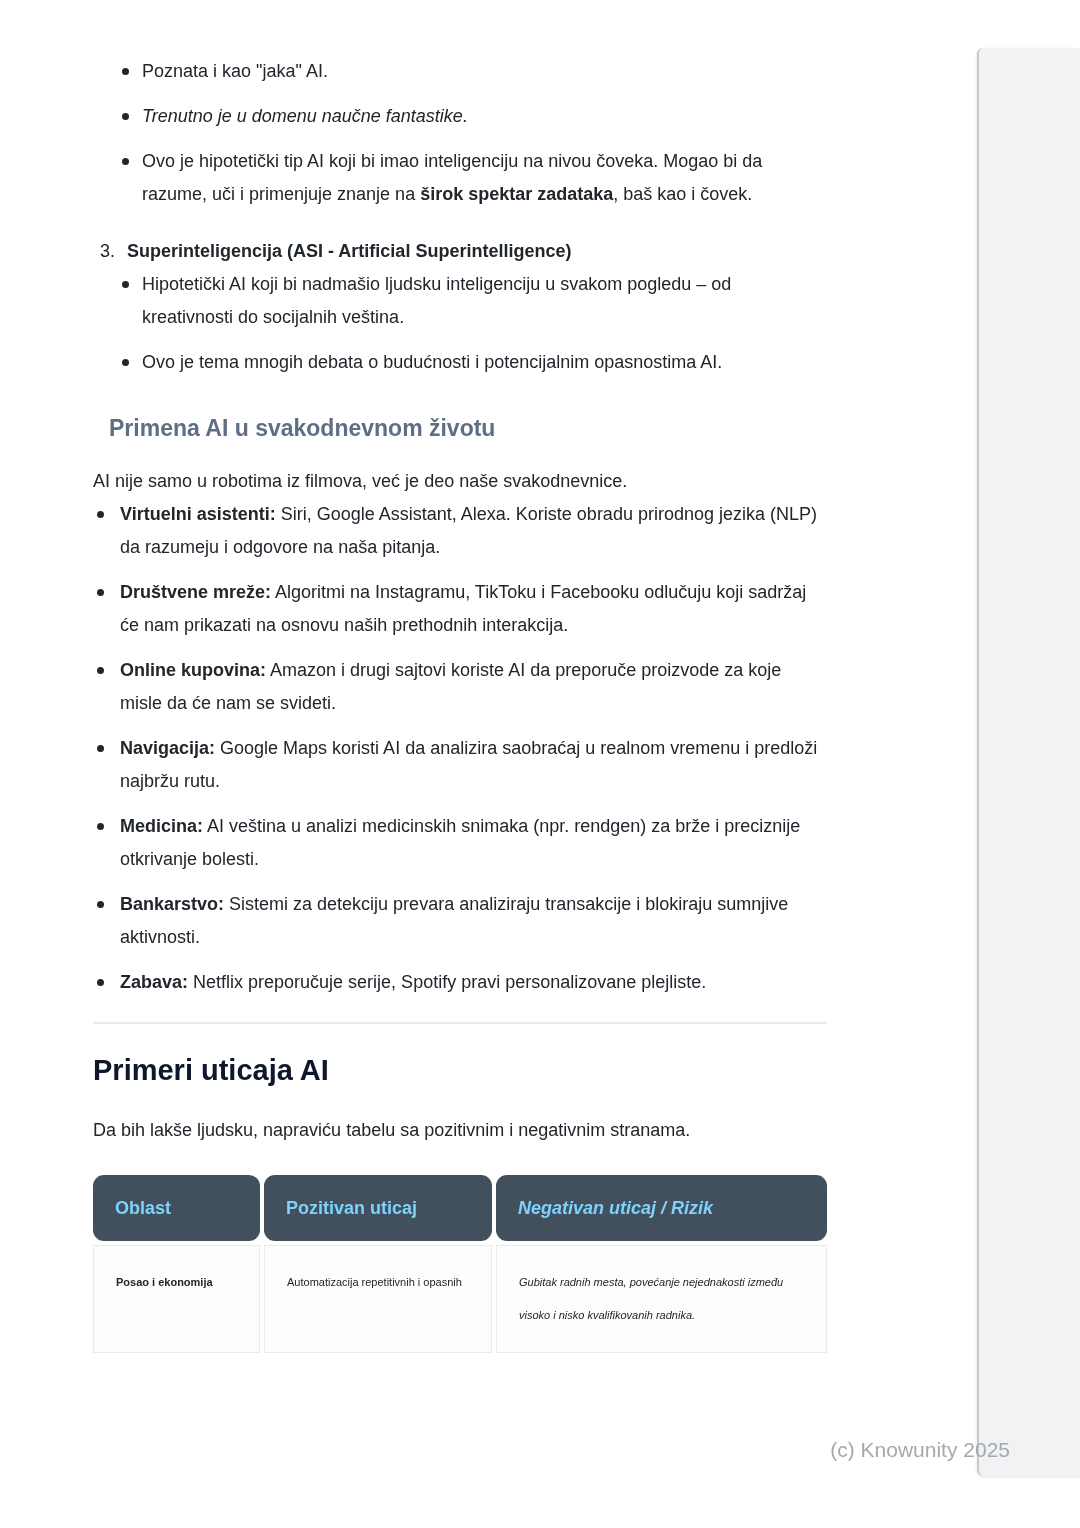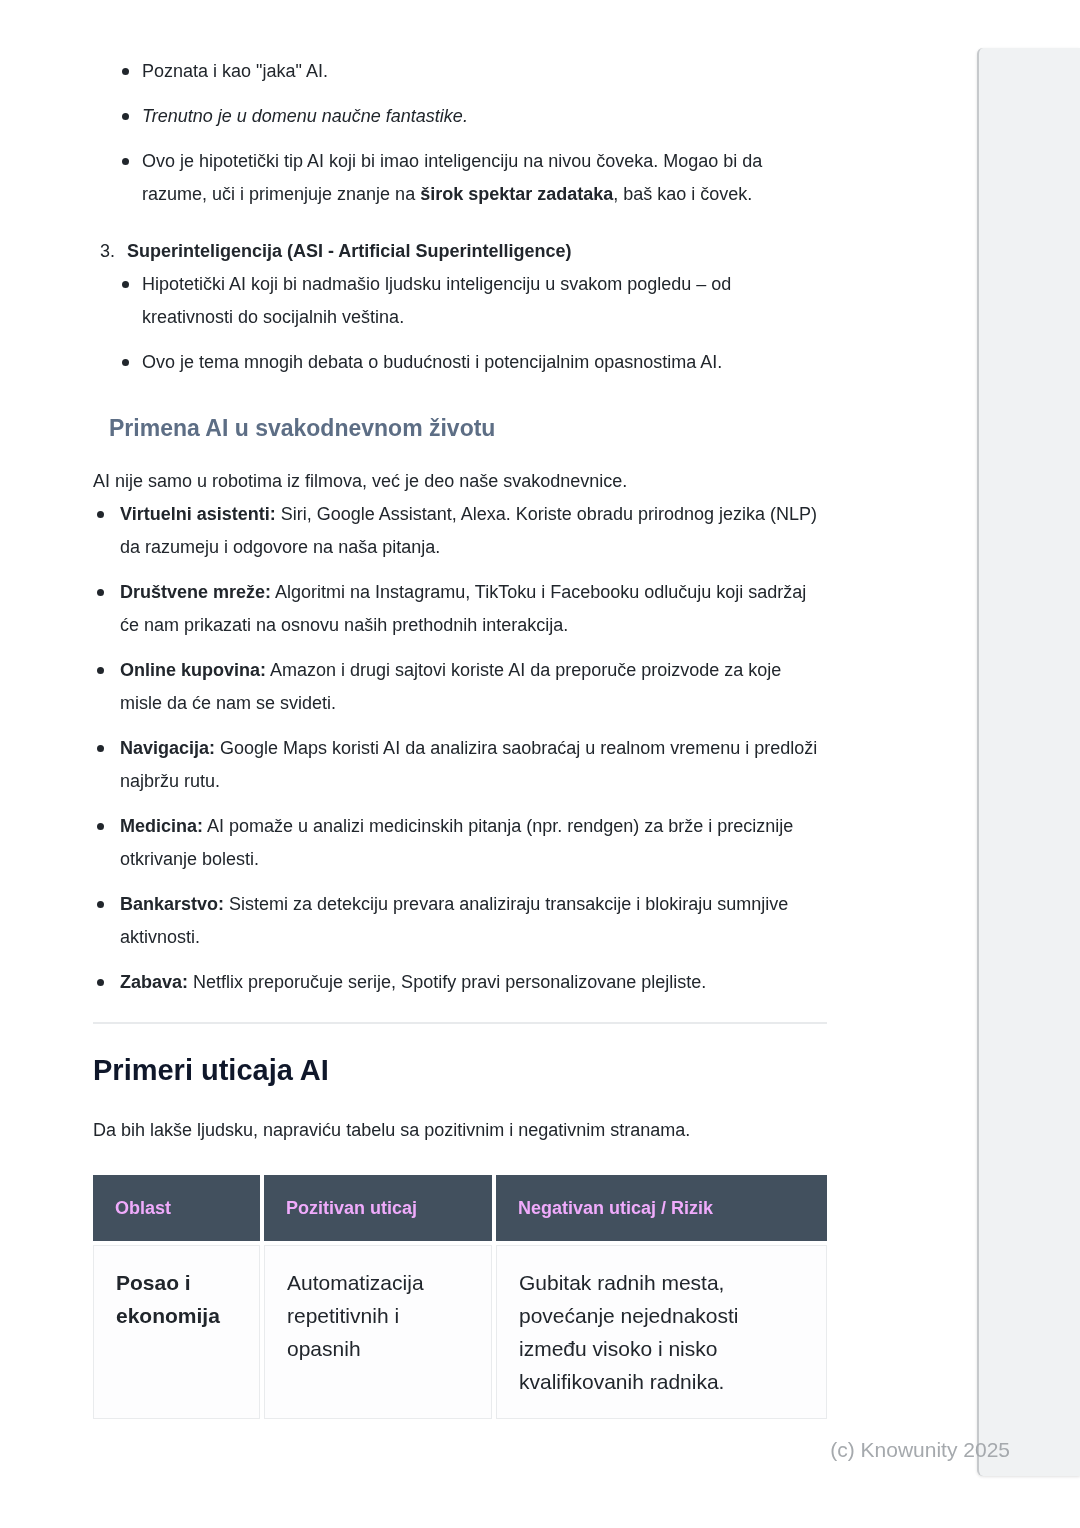--- a/index.html
+++ b/index.html
@@ -66,40 +66,41 @@
   hr.divider{
     margin:23px 0 0 0;
     border:none;
     border-top:2px solid #e8eaec;
   }
   
   .impact-table{margin-top:28px;width:734px;}
   .t-head{display:flex;gap:4px;}
   .t-head .th{
     background:#42505e;
-    color:#f0abfc;
+    color:#7dd3fc;
     font-weight:bold;
     font-size:18px;
     height:66px;
     display:flex;align-items:center;
     padding-left:22px;
     box-sizing:border-box;
+    border-radius:11px;
   }
   .t-body{display:flex;gap:4px;margin-top:4px;}
   .t-body .td{
     background:#fdfdfe;
     border:1px solid #e9ebed;
     box-sizing:border-box;
     padding:20px 22px 20px 22px;
-    font-size:21px;
+    font-size:11px;
     line-height:33px;
   }
   .col1{width:167px;flex:0 0 167px;}
   .col2{width:228px;flex:0 0 228px;}
-  .col3{width:331px;flex:0 0 331px;}
+  .col3{width:331px;flex:0 0 331px;font-style:italic;}
   
   .right-strip{
     position:absolute;
     top:48px;right:0;
     width:101px;height:1428px;
     background:#f0f2f3;
     border-left:2px solid #c6c9cc;
     border-radius:6px 0 0 6px;
     box-shadow:0 1px 3px rgba(0,0,0,0.12);
   }
@@ -136,21 +137,21 @@
 
     <h3 class="sec-heading">Primena AI u svakodnevnom životu</h3>
 
     <p class="para">AI nije samo u robotima iz filmova, već je deo naše svakodnevnice.</p>
 
     <ul class="doc-list level1 mt-primena">
         <li><span class="seg-b">Virtuelni asistenti:</span><span> Siri, Google Assistant, Alexa. Koriste obradu prirodnog jezika (NLP) da razumeju i odgovore na naša pitanja.</span></li>
         <li><span class="seg-b">Društvene mreže:</span><span> Algoritmi na Instagramu, TikToku i Facebooku odlučuju koji sadržaj će nam prikazati na osnovu naših prethodnih interakcija.</span></li>
         <li><span class="seg-b">Online kupovina:</span><span> Amazon i drugi sajtovi koriste AI da preporuče proizvode za koje misle da će nam se svideti.</span></li>
         <li><span class="seg-b">Navigacija:</span><span> Google Maps koristi AI da analizira saobraćaj u realnom vremenu i predloži najbržu rutu.</span></li>
-        <li><span class="seg-b">Medicina:</span><span> AI pomaže u analizi medicinskih pitanja (npr. rendgen) za brže i preciznije otkrivanje bolesti.</span></li>
+        <li><span class="seg-b">Medicina:</span><span> AI veština u analizi medicinskih snimaka (npr. rendgen) za brže i preciznije otkrivanje bolesti.</span></li>
         <li><span class="seg-b">Bankarstvo:</span><span> Sistemi za detekciju prevara analiziraju transakcije i blokiraju sumnjive aktivnosti.</span></li>
         <li><span class="seg-b">Zabava:</span><span> Netflix preporučuje serije, Spotify pravi personalizovane plejliste.</span></li>
       </ul>
 
     <hr class="divider">
 
     <h2 class="big-heading">Primeri uticaja AI</h2>
 
     <p class="para para2">Da bih lakše ljudsku, napraviću tabelu sa pozitivnim i negativnim stranama.</p>
 

